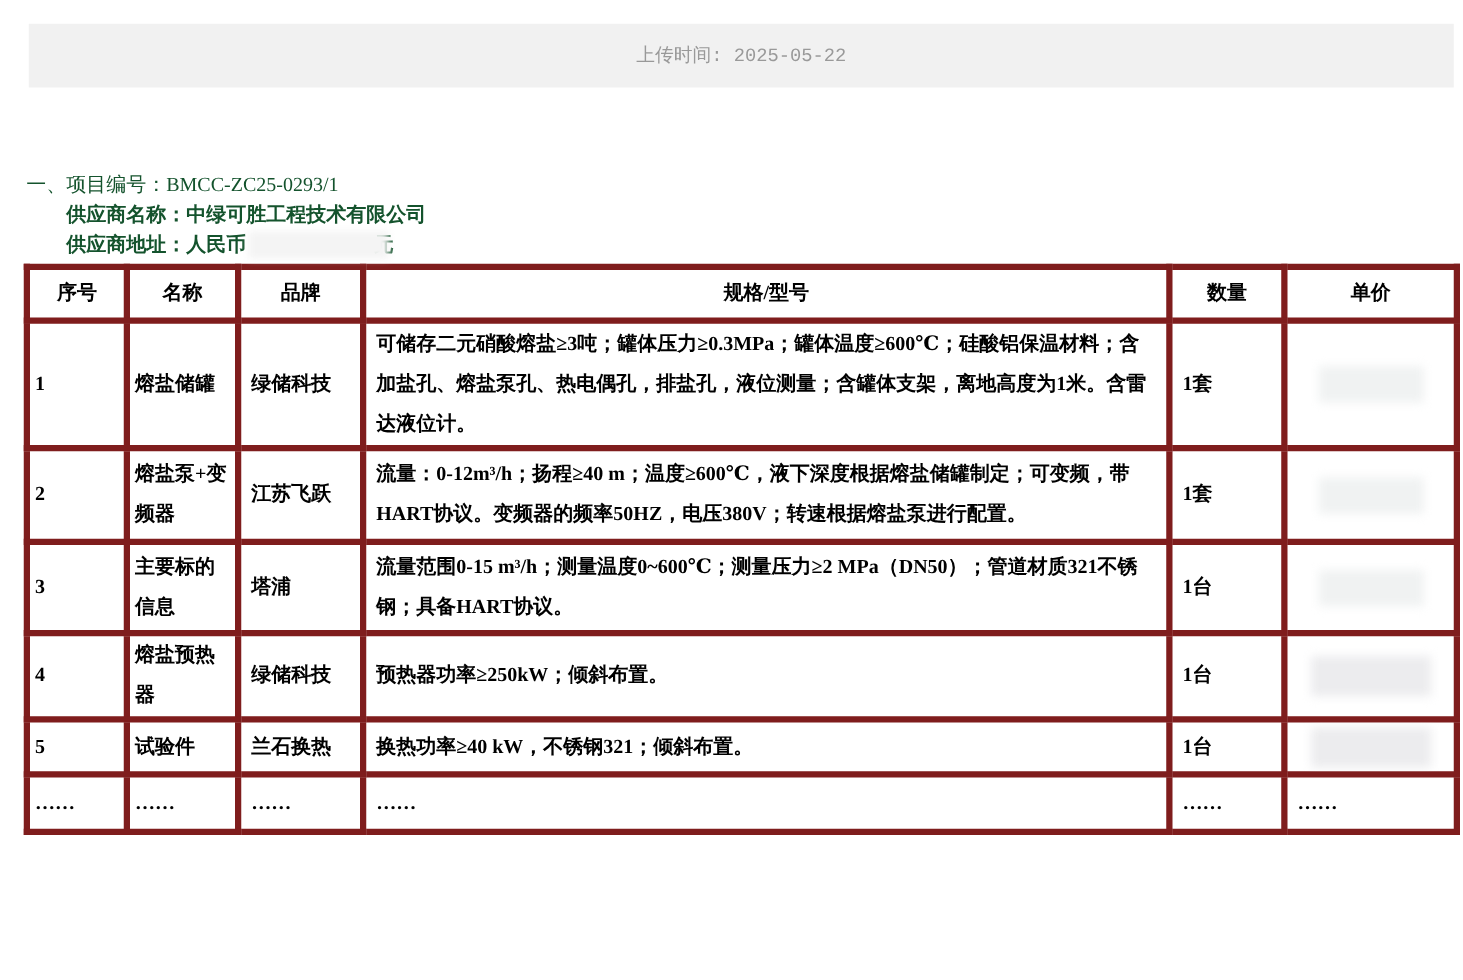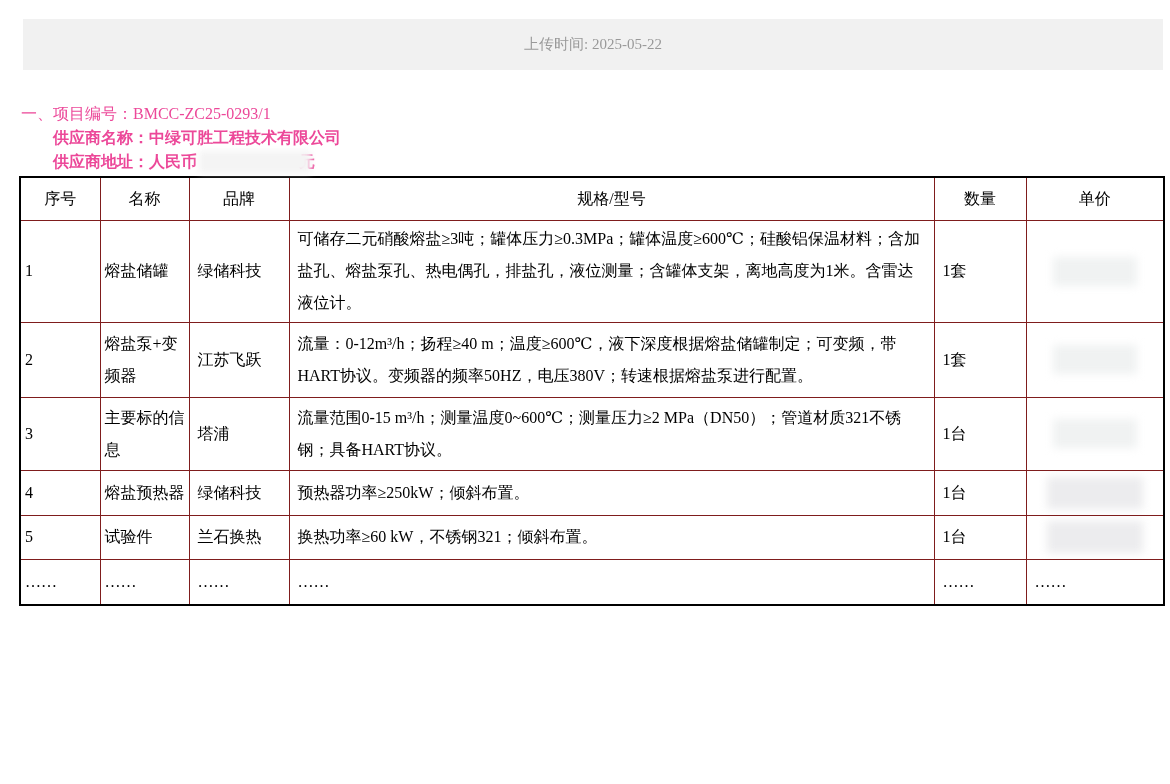--- a/index.html
+++ b/index.html
@@ -27,28 +27,28 @@
     height: 51px;
     margin: 19px 0 0 23px;
     background: #f1f1f1;
     display: flex;
     align-items: center;
     justify-content: center;
   }
   .upload-bar span {
     color: #999999;
     font-size: 15px;
-    font-family: Liberation Serif, serif;
+    font-family: Liberation Mono, monospace;
   }
 
   .content {
-    margin: 32px 0 0 21px;
+    margin: 67px 0 0 21px;
     font-size: 16px;
     line-height: 24px;
-    color: #ec4899;
+    color: #14532d;
   }
   .content .line { white-space: nowrap; }
   .content .indent { padding-left: 32px; font-weight: bold; }
 
   .redact {
     display: inline-block;
     vertical-align: middle;
   }
   .amount-redact {
     width: 112px;
@@ -62,25 +62,25 @@
 
   table.items {
     border-collapse: collapse;
     table-layout: fixed;
     width: 1144px;
     margin: 2px 0 0 19px;
     border: 2px solid #000;
     font-size: 16px;
   }
   table.items th, table.items td {
-    border: 1px solid #7f1d1d;
+    border: 5px solid #7f1d1d;
     vertical-align: middle;
     padding: 0 8px;
     line-height: 32px;
-    font-weight: normal;
+    font-weight: bold;
     overflow: hidden;
   }
   table.items td.cell-name, table.items td.cell-no { padding: 0 4px; }
   tr.hrow   { height: 43px; }
   tr.r1     { height: 102px; }
   tr.r2     { height: 75px; }
   tr.r3     { height: 73px; }
   tr.r4     { height: 45px; }
   tr.r5     { height: 44px; }
   tr.rdots  { height: 46px; }
@@ -173,21 +173,21 @@
         <td>预热器功率≥250kW；倾斜布置。</td>
         <td>1台</td>
         <td>
             <div class="price-redact"></div>
           </td>
       </tr>
       <tr class="r5">
         <td class="cell-no">5</td>
         <td class="cell-name">试验件</td>
         <td>兰石换热</td>
-        <td>换热功率≥60 kW，不锈钢321；倾斜布置。</td>
+        <td>换热功率≥40 kW，不锈钢321；倾斜布置。</td>
         <td>1台</td>
         <td>
             <div class="price-redact"></div>
           </td>
       </tr>
       <tr class="rdots">
         <td class="cell-no">……</td>
         <td class="cell-name">……</td>
         <td>……</td>
         <td>……</td>

